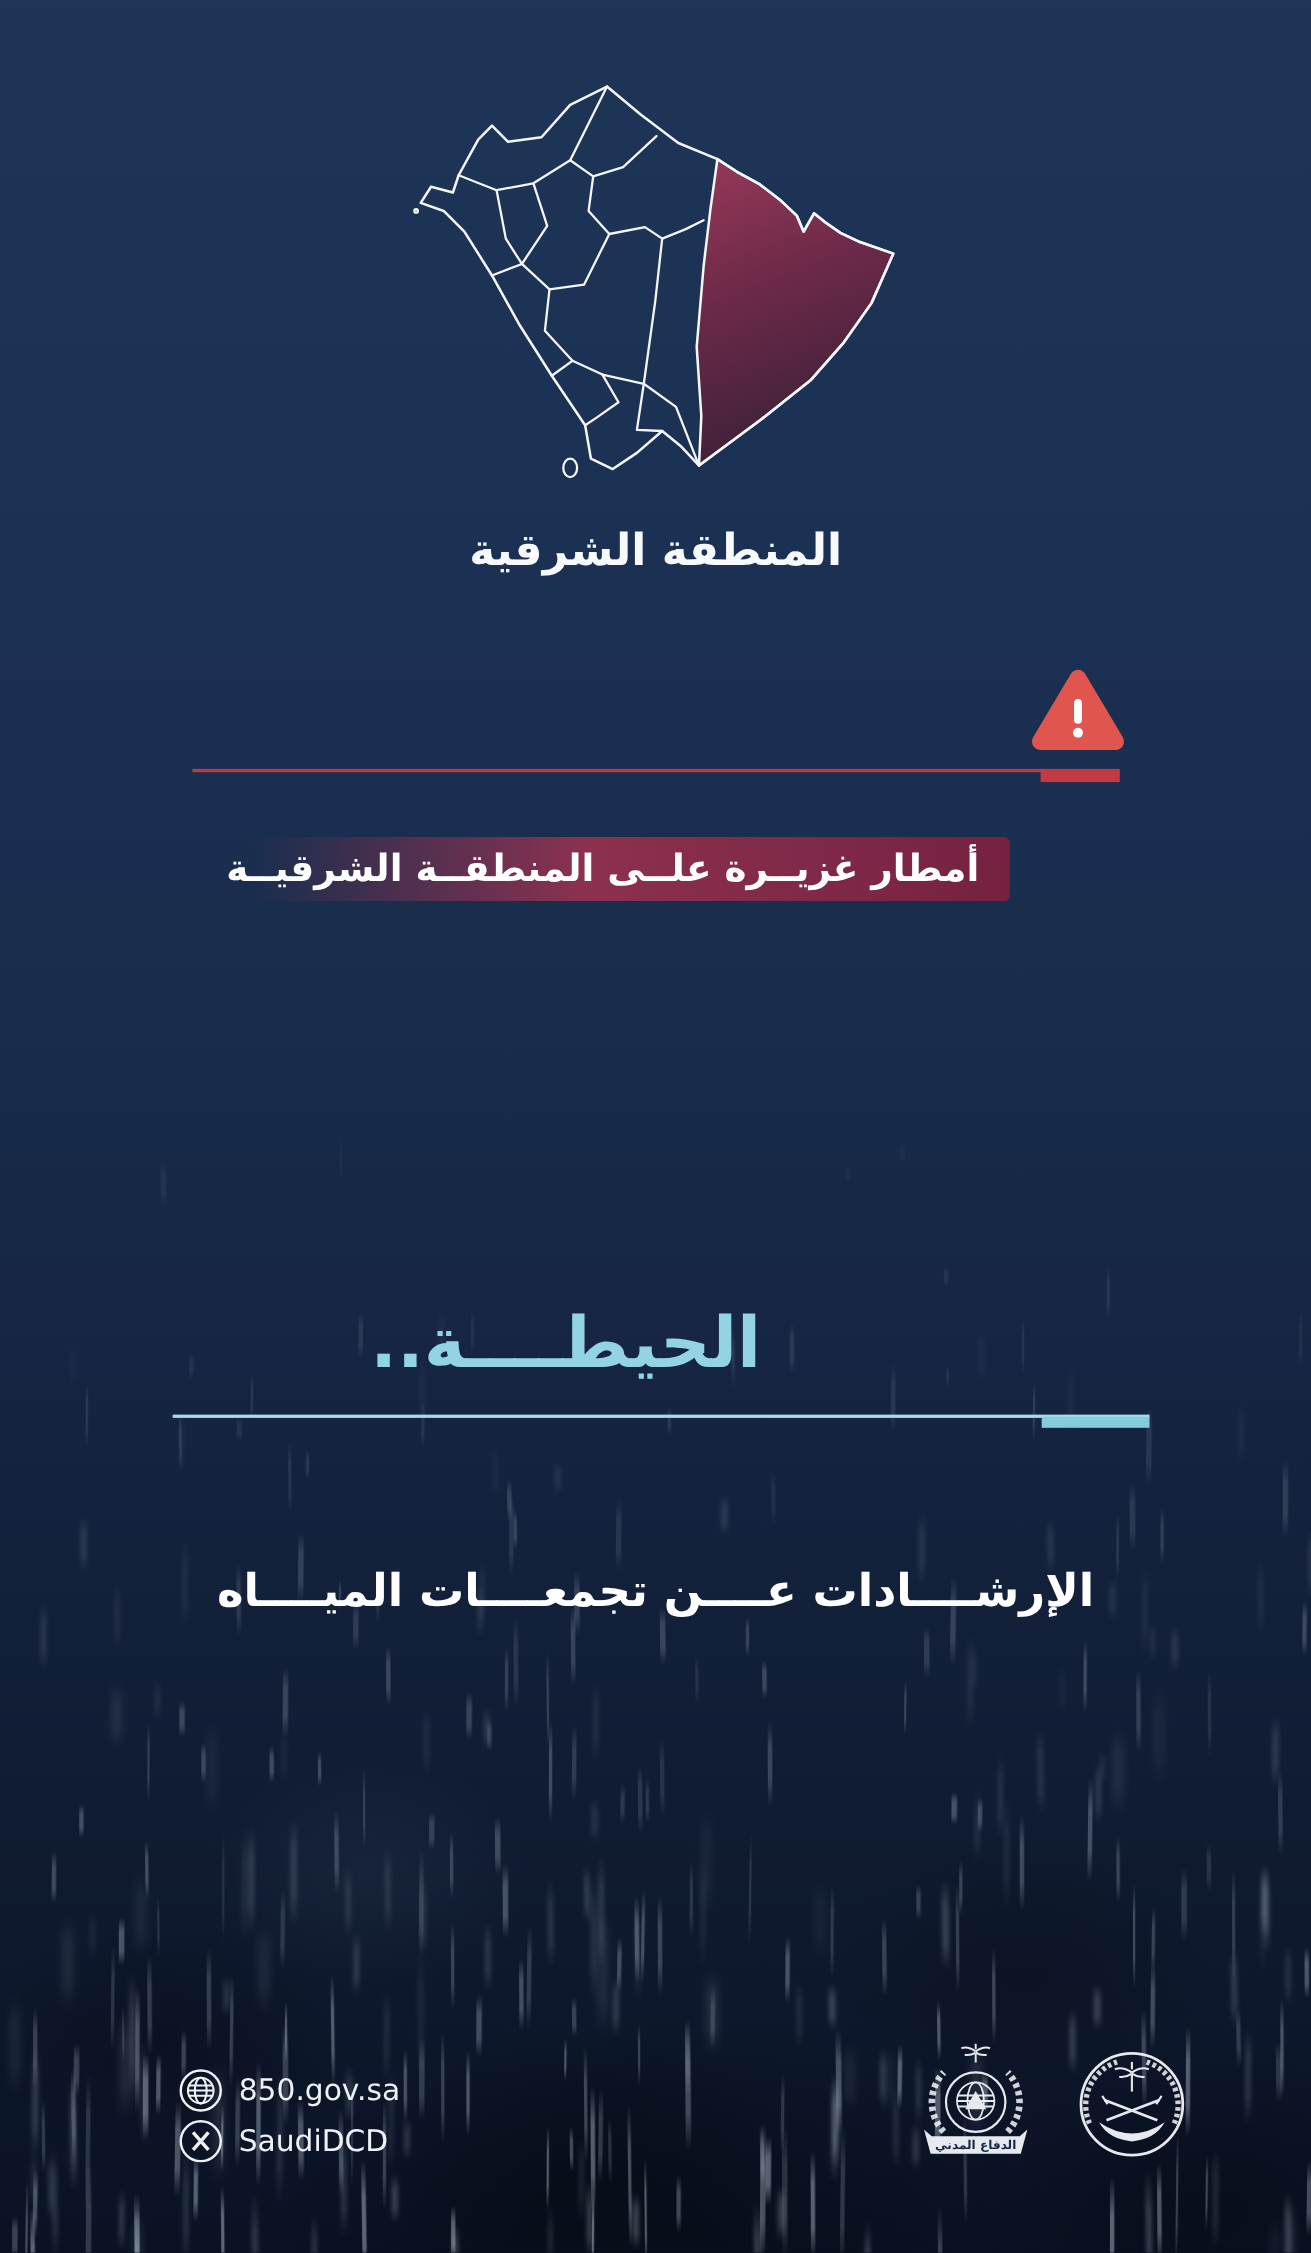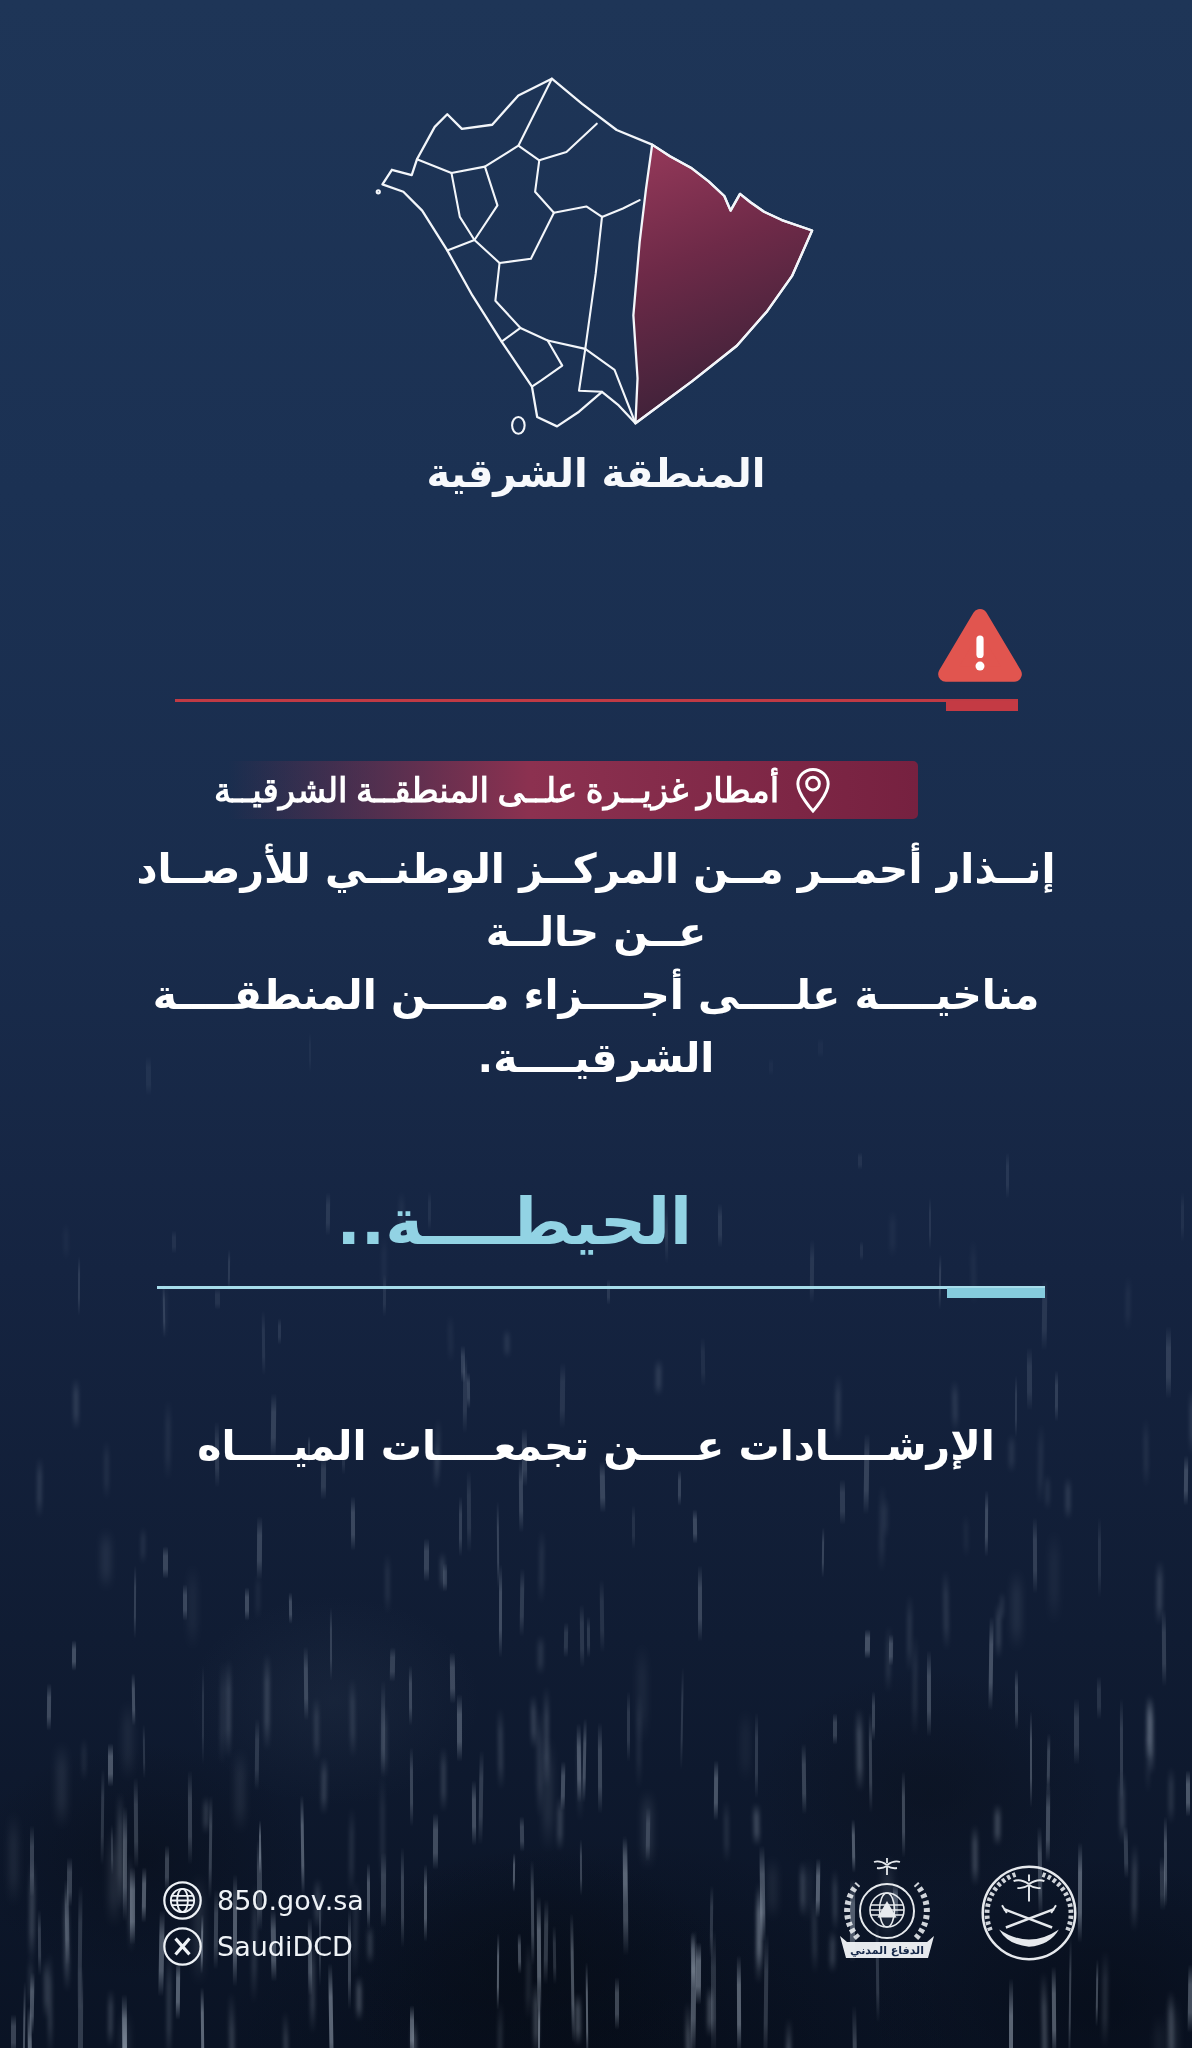--- a/index.html
+++ b/index.html
@@ -4,29 +4,29 @@
 <style>
   html,body{margin:0;padding:0;background:#0b1425;}
   .poster{
     position:relative;width:1192px;height:2048px;overflow:hidden;
     font-family:"DejaVu Sans",sans-serif;
     background:linear-gradient(180deg,#1e3557 0%,#1b3153 24%,#192c4c 45%,#152441 62%,#101c33 80%,#0a1324 100%);
   }
   .abs{position:absolute;}
   
   .map-svg{left:372px;top:64px;width:460px;height:398px;}
-  .region-label{top:450px;left:0;width:100%;text-align:center;color:#f7f9fc;
+  .region-label{top:478px;left:0;width:100%;text-align:center;color:#f7f9fc;
     font-size:40px;font-weight:bold;direction:rtl;letter-spacing:0;}
   
   .alert-icon{left:934px;top:604px;width:92px;height:90px;}
   .alert-title{top:598px;right:262px;color:#cb383f;font-size:60px;font-weight:bold;direction:rtl;line-height:1.15;}
   .rule{height:3px;}
   .rule-red{left:175px;top:699px;width:843px;background:#c03a44;}
   .rule-red-cap{left:946px;top:701px;width:72px;height:10px;background:#c43a44;}
-  .badge{display:flex;align-items:center;justify-content:flex-start;border-radius:5px;direction:ltr;font-family:Liberation Serif, serif;}
+  .badge{display:flex;align-items:center;justify-content:center;border-radius:5px;direction:ltr;}
   .alert-badge{top:761px;right:274px;width:684px;height:58px;padding-right:20px;gap:16px;
     background:linear-gradient(to left,#762140 0%,#8c3150 55%,rgba(140,49,80,0) 98%);}
   .badge-text{color:#ffffff;font-size:34px;font-weight:bold;direction:rtl;white-space:nowrap;}
   .body-block{left:135px;width:922px;text-align:center;direction:rtl;color:#ffffff;font-weight:bold;}
   .alert-body{top:838px;font-size:41px;line-height:63px;}
   
   .safety-title{top:1186px;right:500px;color:#92d3e4;font-size:64px;font-weight:bold;direction:rtl;line-height:1.15;}
   .rule-teal{left:157px;top:1286px;width:888px;background:#a6dcea;}
   .rule-teal-cap{left:947px;top:1288px;width:98px;height:10px;background:#85cbdd;}
   .safety-badge{top:1331px;right:299px;width:506px;height:62px;padding-right:16px;gap:14px;
@@ -425,24 +425,20 @@
   <div class="abs rule-red-cap"></div>
 
   <div class="abs badge alert-badge">
     <span class="badge-text">أمطار غزيــرة علــى المنطقــة الشرقيــة</span>
     <svg width="36" height="47" viewBox="0 0 36 48" fill="none" stroke="#ffffff" stroke-width="3">
       <path d="M18,2.5 C9.2,2.5 2.5,9.3 2.5,17.3 C2.5,28 18,45 18,45 S33.5,28 33.5,17.3 C33.5,9.3 26.8,2.5 18,2.5 Z"></path>
       <circle cx="18" cy="17" r="6.5"></circle>
     </svg>
   </div>
 
-  <div class="abs body-block alert-body">
-    <div>إنــذار أحمــر مــن المركــز الوطنــي للأرصــاد عــن حالــة</div>
-    <div>مناخيــــة علــــى أجــــزاء مــــن المنطقــــة الشرقيــــة.</div>
-  </div>
 
   <div class="abs safety-title">الحيطــــة..</div>
   <div class="abs rule rule-teal"></div>
   <div class="abs rule-teal-cap"></div>
 
 
   <div class="abs body-block safety-body">
     <div>الإرشــــادات عــــن تجمعــــات الميــــاه</div>
   </div>
 

